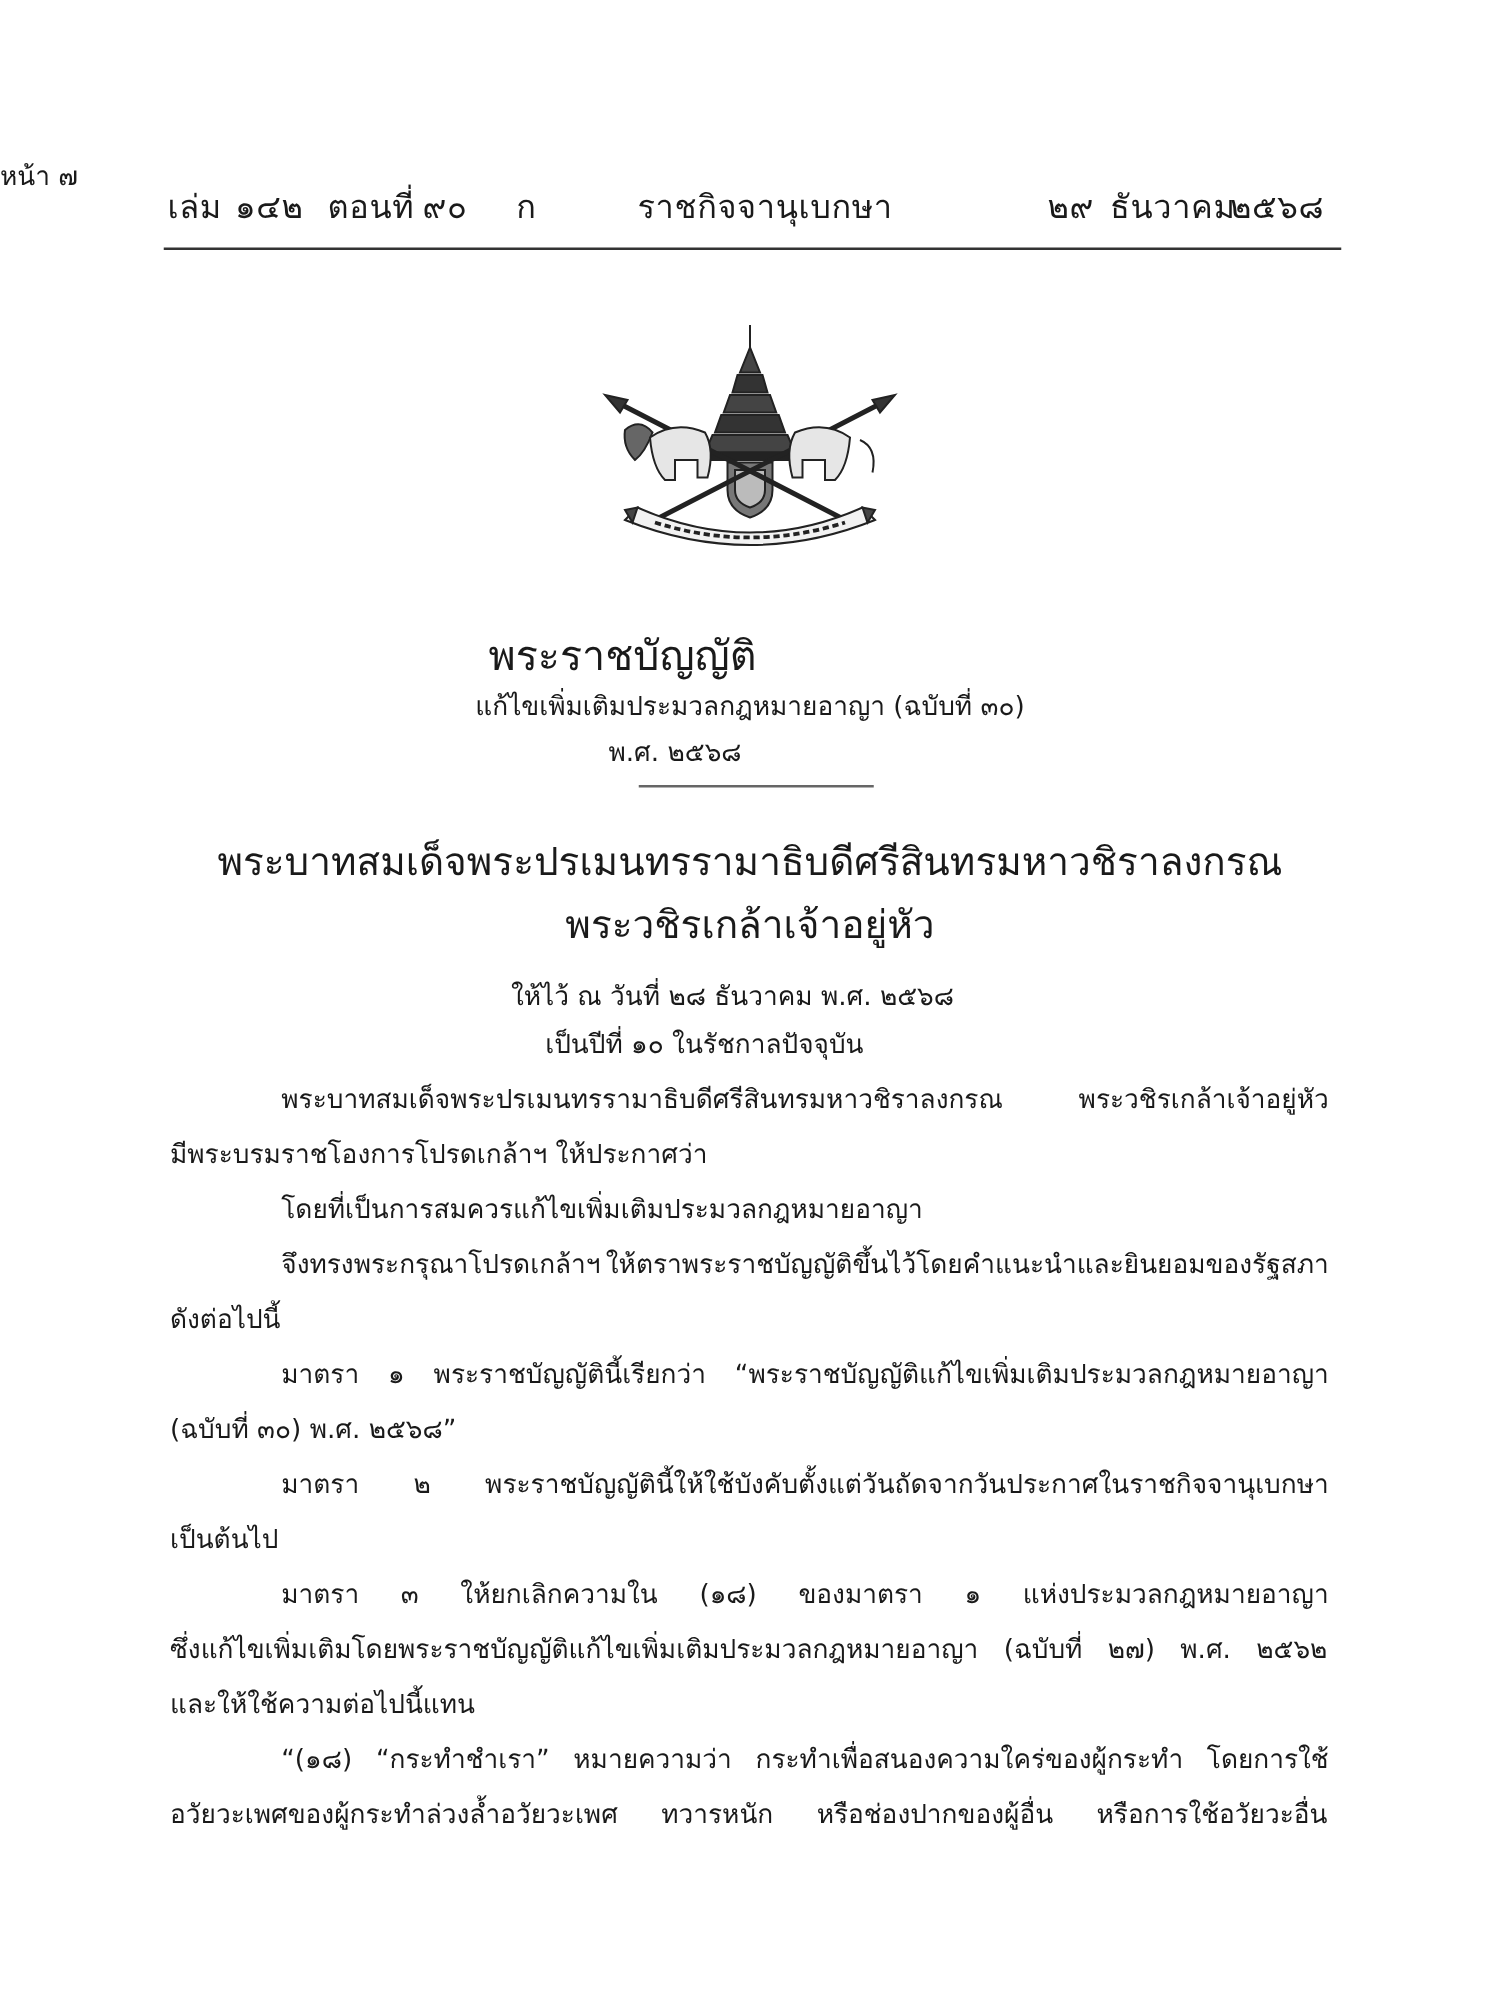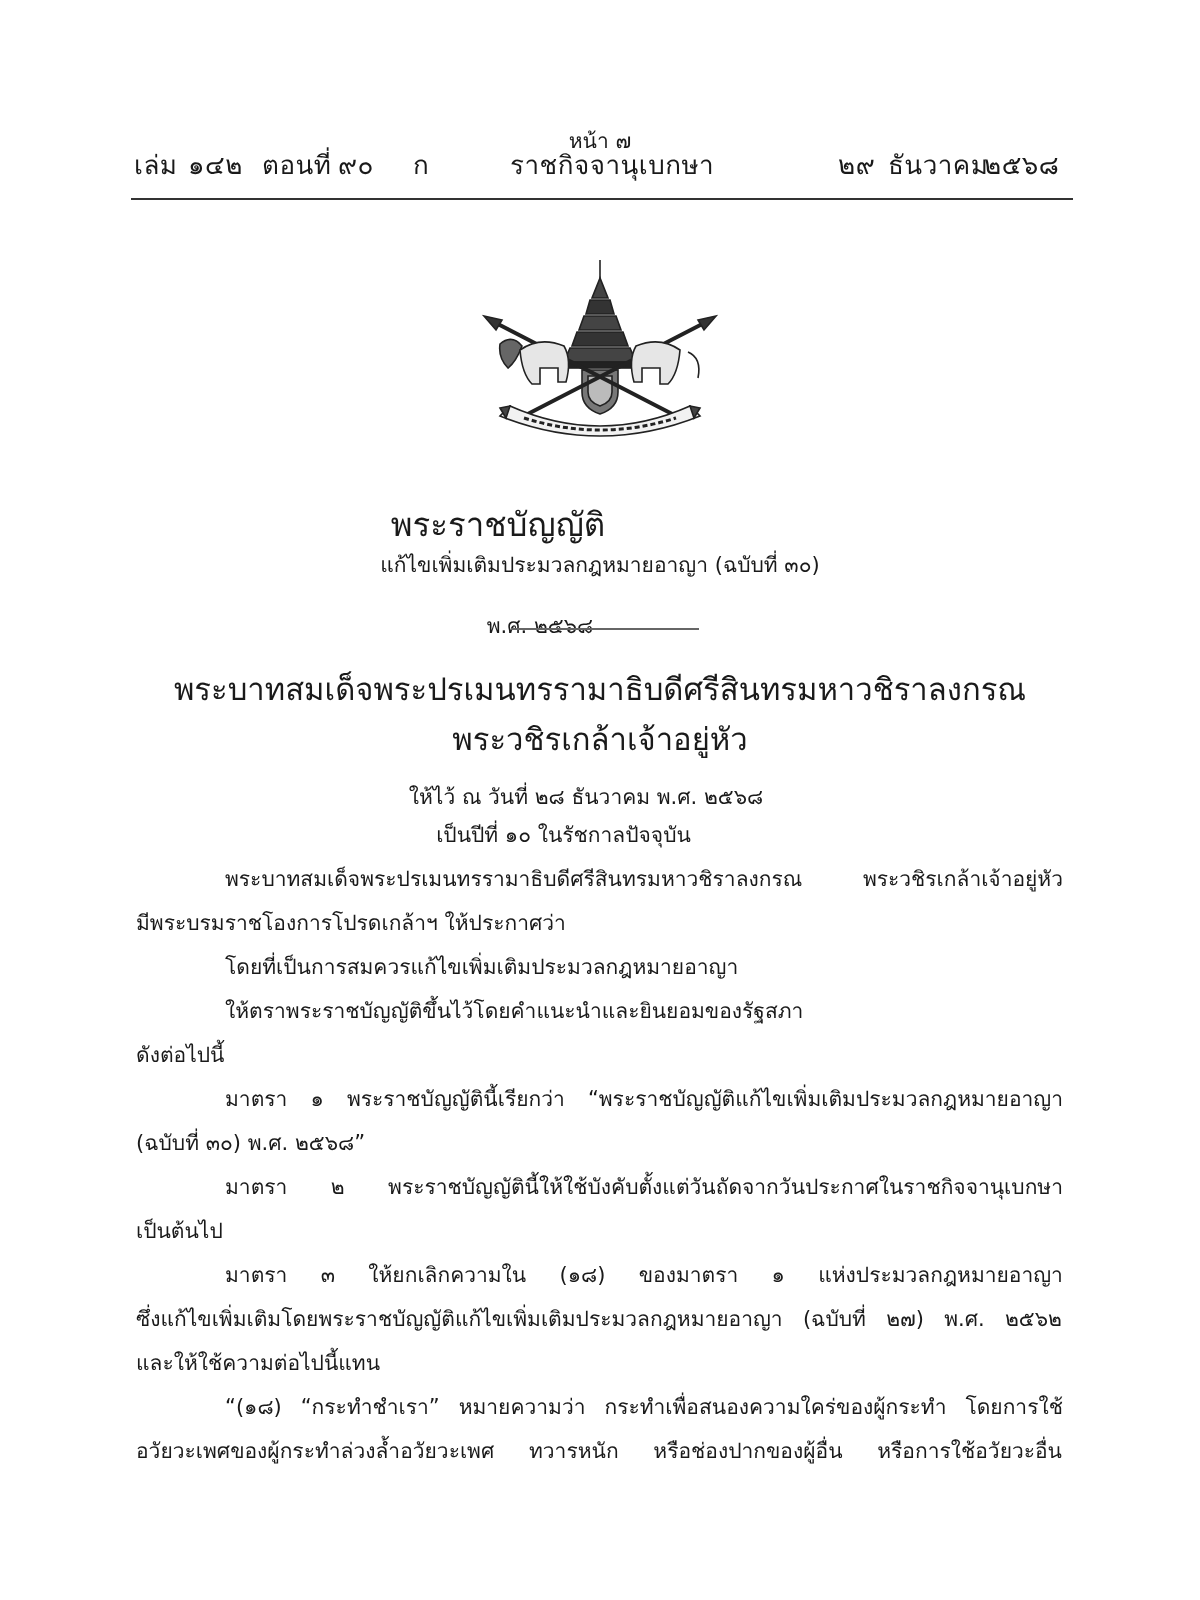--- a/index.html
+++ b/index.html
@@ -16,34 +16,34 @@
       color: #1a1a1a;
     }
     .page {
       position: absolute;
       left: 0; top: 0;
       width: 1200px; height: 1600px;
     }
     .abs { position: absolute; white-space: nowrap; }
 
     
-    .page-no { top: 124px; left: 0; width: 1200px; text-align: center; font-size: 21px; }
+    .page-no { top: 124px; left: 0; width: 1200px; font-size: 21px; }
     .hdr { top: 144px; font-size: 26px; letter-spacing: 0.5px; }
     .hdr-rule {
       position: absolute; left: 131px; top: 198px; width: 942px; height: 0;
       border-top: 2px solid #333;
     }
 
     
     .emblem { position: absolute; left: 480px; top: 258px; width: 240px; height: 180px; }
 
     
     .title-main { top: 498px; left: 0; width: 996px; text-align: center; font-size: 33px; }
     .title-sub { top: 548px; left: 0; width: 1200px; text-align: center; font-size: 21px; }
-    .title-year { top: 585px; left: 0; width: 1080px; text-align: center; font-size: 21px; margin-top: 24px; }
+    .title-year { top: 585px; left: 0; width: 1080px; text-align: center; font-size: 21px; }
     .title-rule {
       position: absolute; left: 511px; top: 628px; width: 188px; height: 0;
       border-top: 2px solid #666;
     }
 
     .king-line1 { top: 664px; left: 0; width: 1200px; text-align: center; font-size: 31px; }
     .king-line2 { top: 714px; left: 0; width: 1200px; text-align: center; font-size: 31px; }
     .given { top: 780px; left: 0; width: 1172px; text-align: center; font-size: 21px; }
     .reign { top: 818px; left: 0; width: 1127px; text-align: center; font-size: 21px; }
 
@@ -121,20 +121,21 @@
 
   <div class="p indent justify-line" style="top:862px">
     <span>พระบาทสมเด็จพระปรเมนทรรามาธิบดีศรีสินทรมหาวชิราลงกรณ</span>
     <span>พระวชิรเกล้าเจ้าอยู่หัว</span>
   </div>
   <div class="p flush" style="top:906px">มีพระบรมราชโองการโปรดเกล้าฯ ให้ประกาศว่า</div>
 
   <div class="p indent" style="top:950px">โดยที่เป็นการสมควรแก้ไขเพิ่มเติมประมวลกฎหมายอาญา</div>
 
   <div class="p indent justify-line" style="top:994px">
+    <span>จึงทรงพระกรุณาโปรดเกล้าฯ</span>
     <span>ให้ตราพระราชบัญญัติขึ้นไว้โดยคำแนะนำและยินยอมของรัฐสภา</span>
   </div>
   <div class="p flush" style="top:1038px">ดังต่อไปนี้</div>
 
   <div class="p indent justify-line" style="top:1082px">
     <span>มาตรา</span>
     <span>๑</span>
     <span>พระราชบัญญัตินี้เรียกว่า</span>
     <span>“พระราชบัญญัติแก้ไขเพิ่มเติมประมวลกฎหมายอาญา</span>
   </div>

